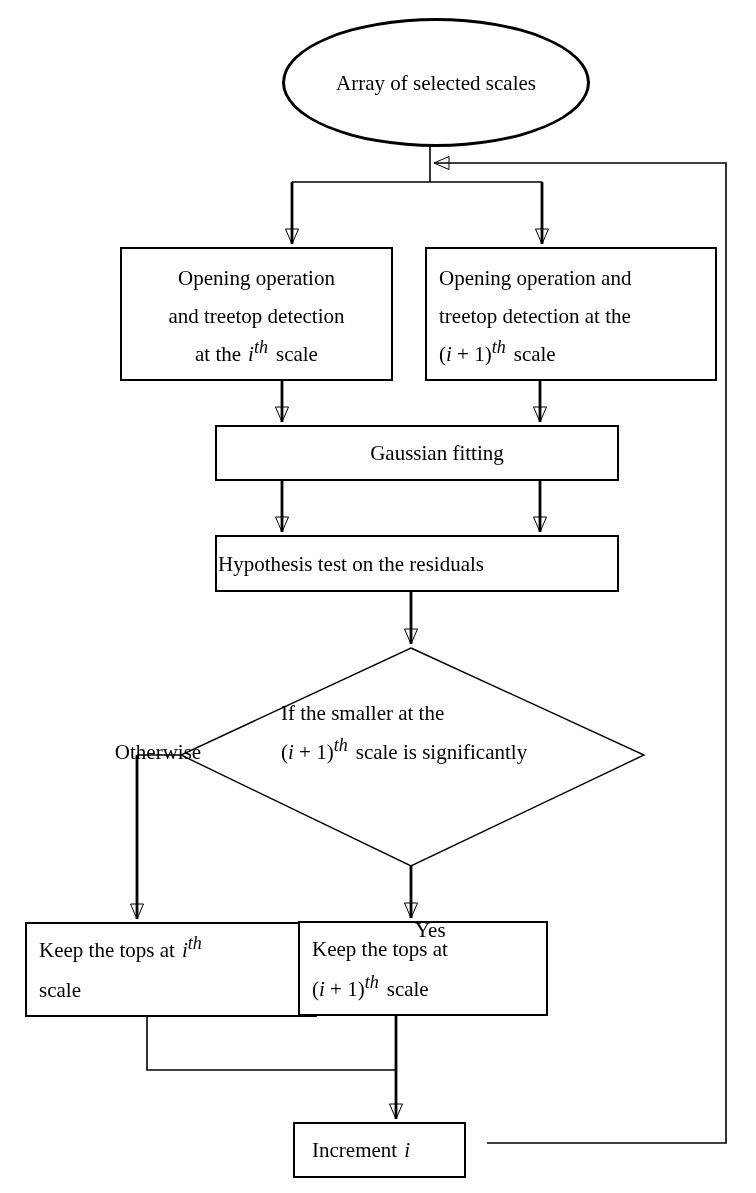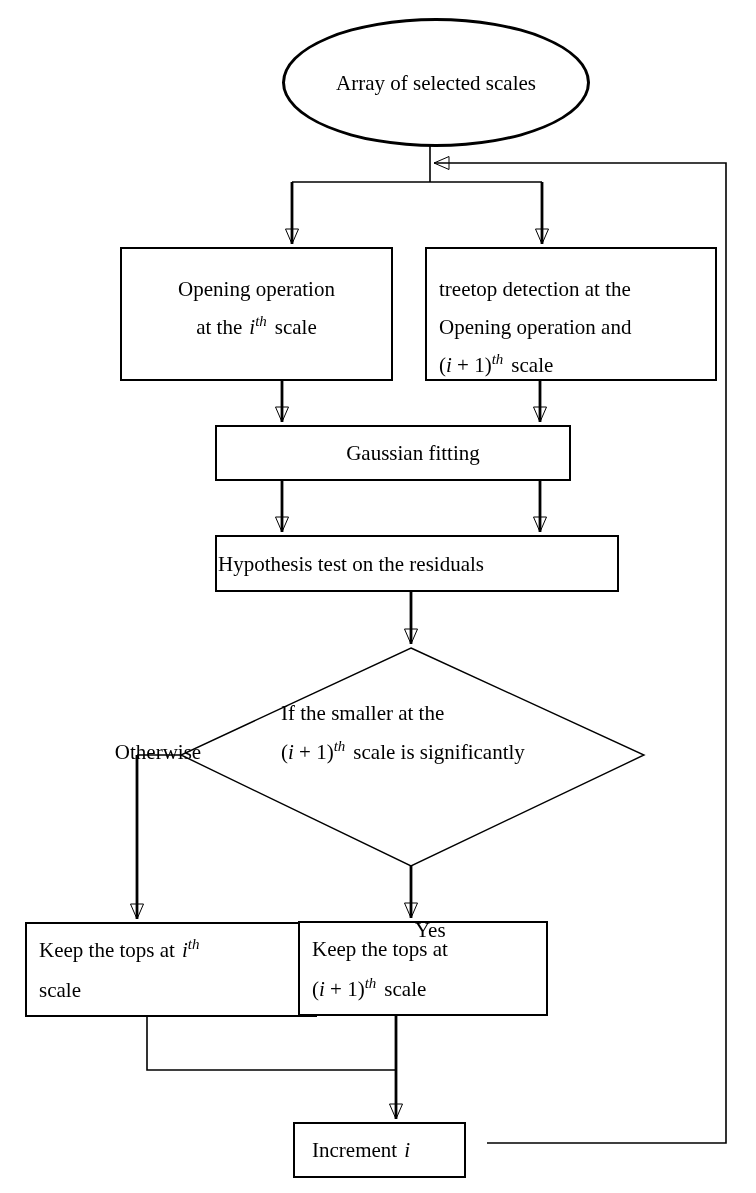--- a/index.html
+++ b/index.html
@@ -6,55 +6,56 @@
   .stage{
     position:relative;width:756px;height:1193px;background:#ffffff;
     font-family:"Liberation Serif","DejaVu Serif",serif;color:#000;overflow:hidden;
   }
   .node{position:absolute;box-sizing:border-box;background:#fff;z-index:1;font-size:21px;line-height:38px;}
   .rect{border:2px solid #000;}
   .ellipse{border:3px solid #000;border-radius:50%;display:flex;align-items:center;justify-content:center;text-align:center;}
   .ellipse .inner{width:200px;}
   .center-flex{display:flex;align-items:center;justify-content:center;text-align:center;}
   .vcenter{display:flex;align-items:center;}
-  .lines{padding-top:21px;}
+  .lines{padding-top:10px;}
   .lines.centered{text-align:center;}
   .lines.lefted{text-align:left;padding-left:12px;padding-right:4px;}
   .mi{font-style:italic;}
   .gap-l{margin-left:7px;}
-  sup.msup{font-style:italic;font-size:15px;line-height:0;}
+  sup.msup{font-style:italic;font-size:18px;line-height:0;}
   .after-sup{margin-left:8px;}
   .freefloat{position:absolute;z-index:3;font-size:21px;line-height:24px;background:transparent;}
   svg.connectors{position:absolute;left:0;top:0;z-index:2;pointer-events:none;}
   svg.connectors path, svg.connectors polygon{fill:none;stroke:#000;}
   .thin-e{stroke-width:1.6px;}
   .thick-e{stroke-width:2.8px;}
   .dia-e{stroke-width:1.4px;}
 </style>
 </head>
 <body>
 
 <div class="stage">
 
   <div class="node ellipse" style="left:282px;top:18px;width:308px;height:129px;">
     <span class="inner">Array of selected scales</span>
   </div>
 
   <div class="node rect lines centered" style="left:120px;top:247px;width:273px;height:134px;">
     <div>Opening operation</div>
+    <div>and treetop detection</div>
     <div><span>at the</span><span class="mi gap-l">i</span><sup class="msup">th</sup><span class="after-sup">scale</span></div>
   </div>
 
   <div class="node rect lines lefted" style="left:425px;top:247px;width:292px;height:134px;">
+    <div>Opening operation and</div>
     <div>treetop detection at the</div>
-    <div>Opening operation and</div>
     <div><span>(</span><span class="mi">i</span> <span>+ 1)</span><sup class="msup">th</sup><span class="after-sup">scale</span></div>
   </div>
 
-  <div class="node rect center-flex" style="left:215px;top:425px;width:356px;height:56px;padding-left:40px;">
+  <div class="node rect center-flex" style="left:215px;top:425px;width:404px;height:56px;padding-left:40px;">
     <span>Gaussian fitting</span>
   </div>
 
   <div class="node rect vcenter" style="left:215px;top:535px;width:404px;height:57px;padding-left:1px;">
     <span>Hypothesis test on the residuals</span>
   </div>
 
   <div class="freefloat" style="left:281px;top:694px;width:325px;line-height:39px;">
     <div>If the smaller at the</div>
     <div><span>(</span><span class="mi">i</span> <span>+ 1)</span><sup class="msup">th</sup><span class="after-sup">scale is significantly</span></div>

